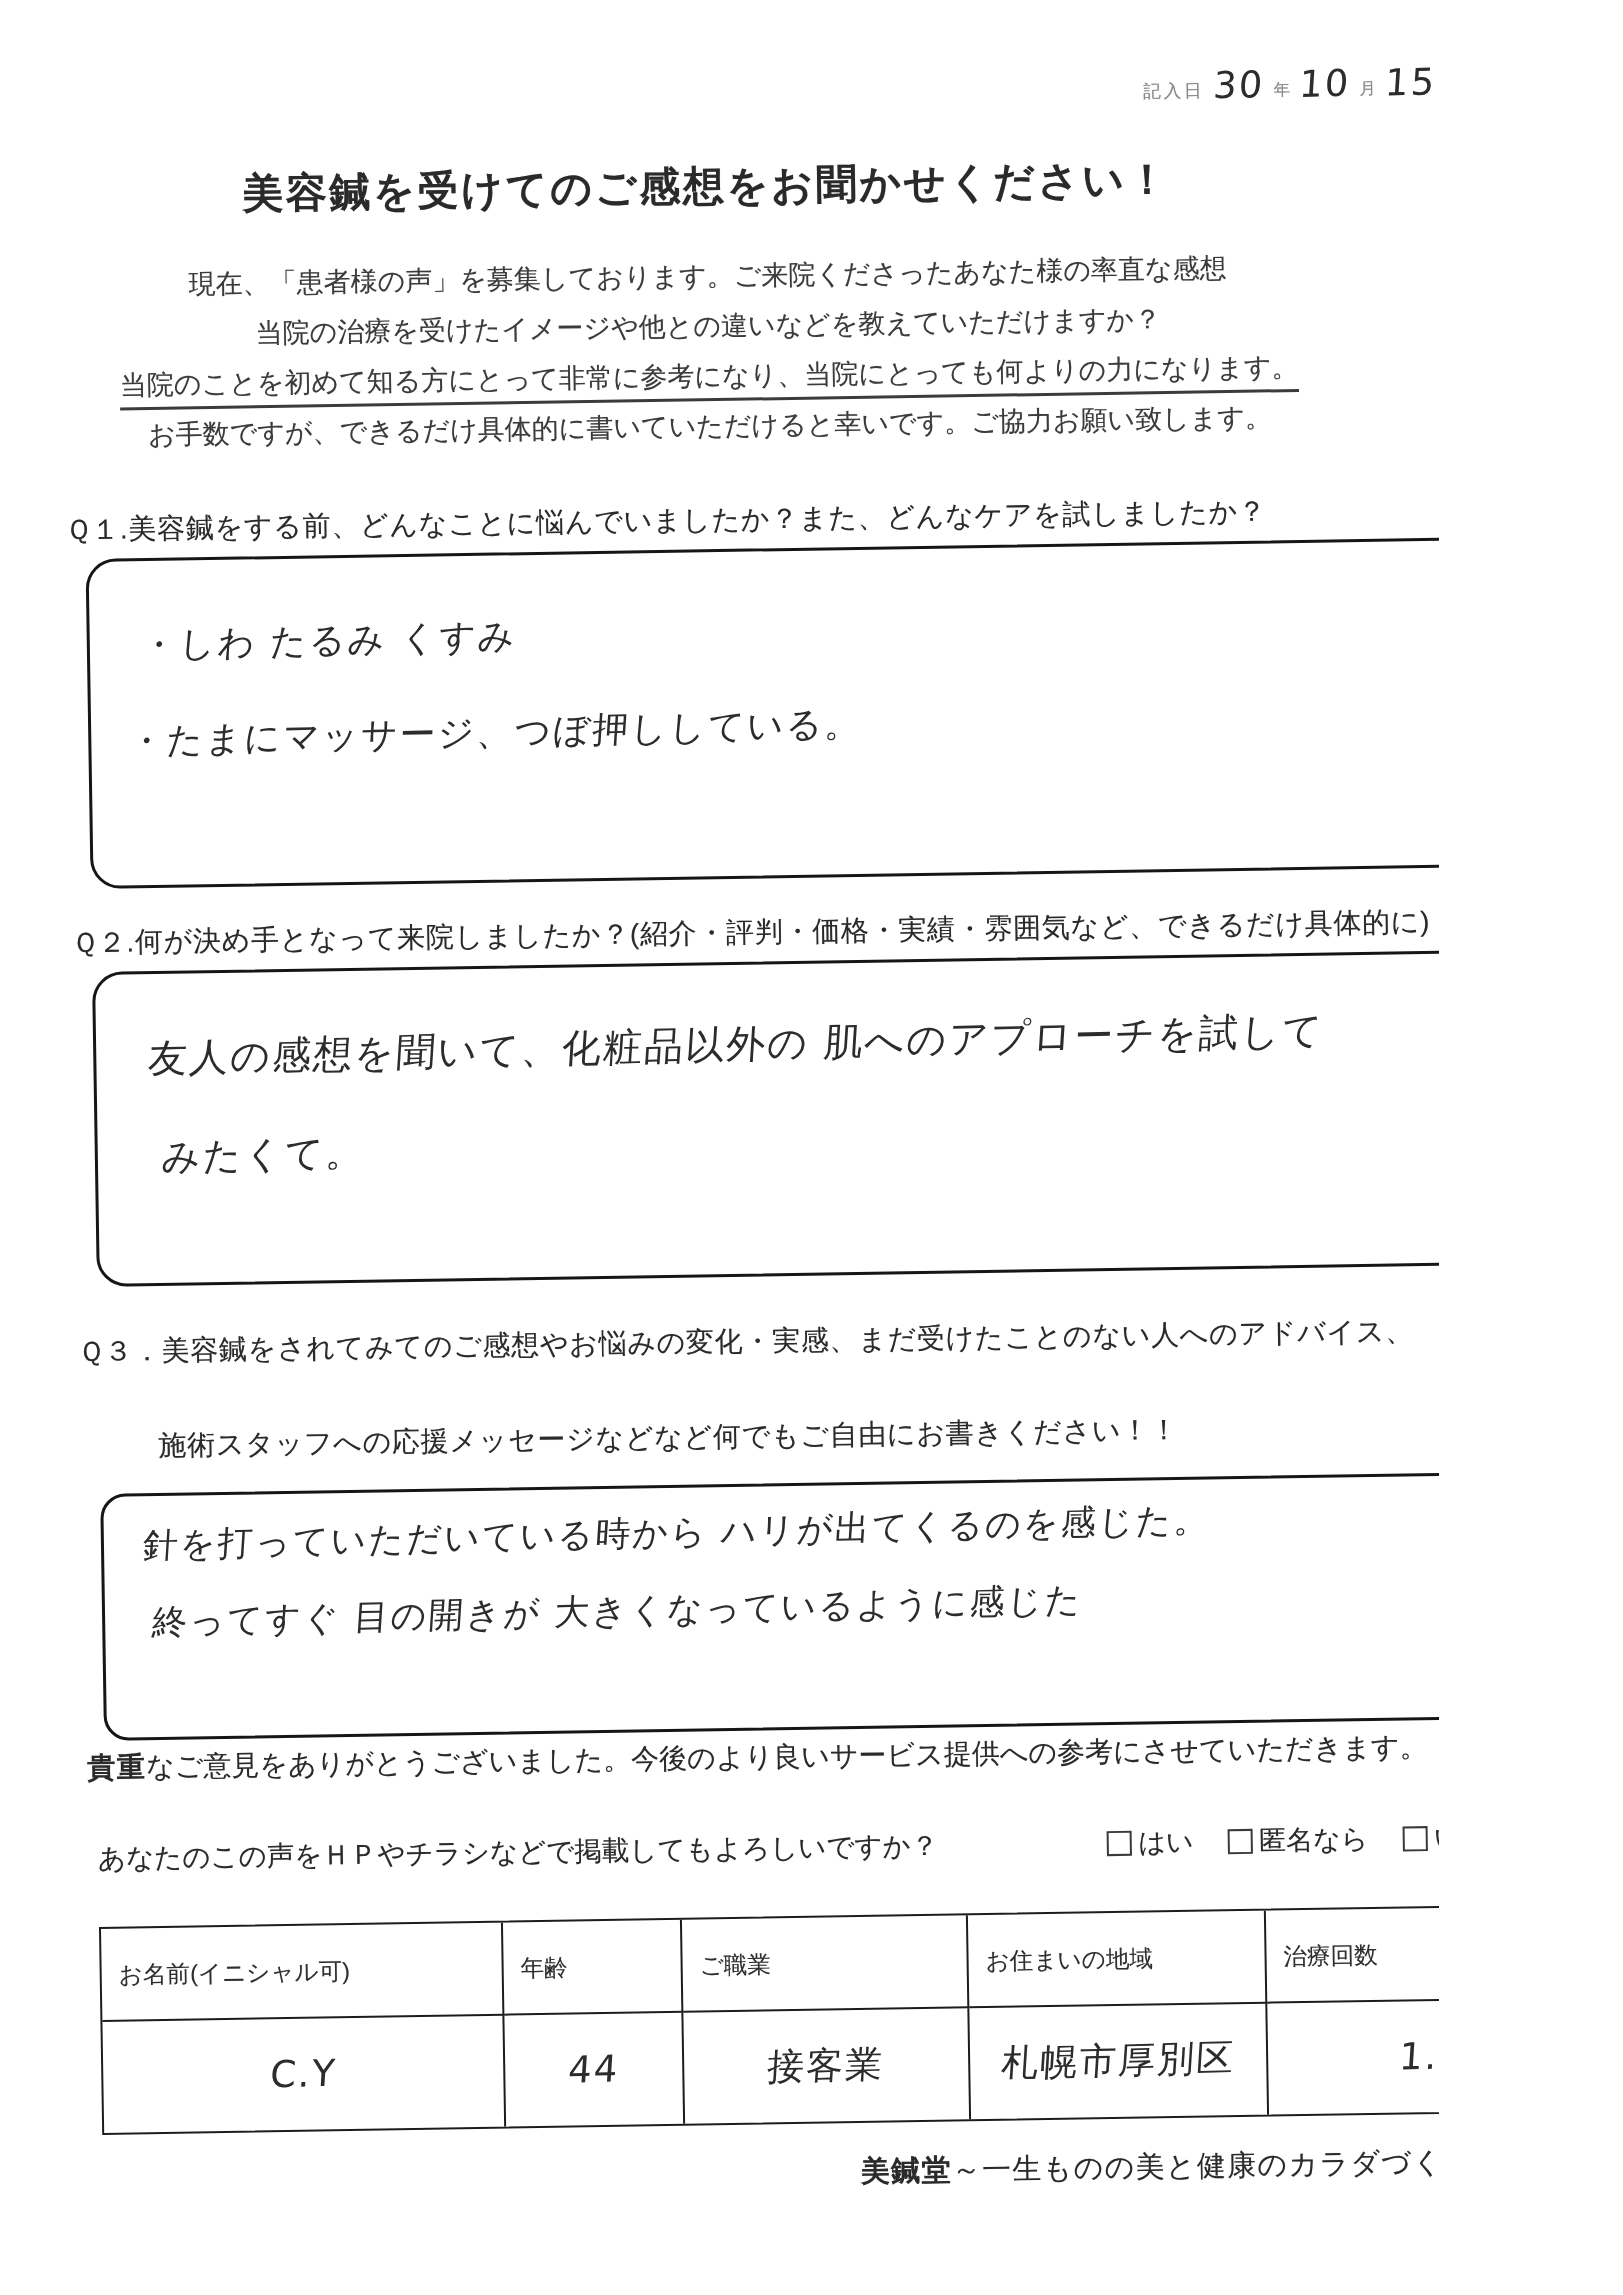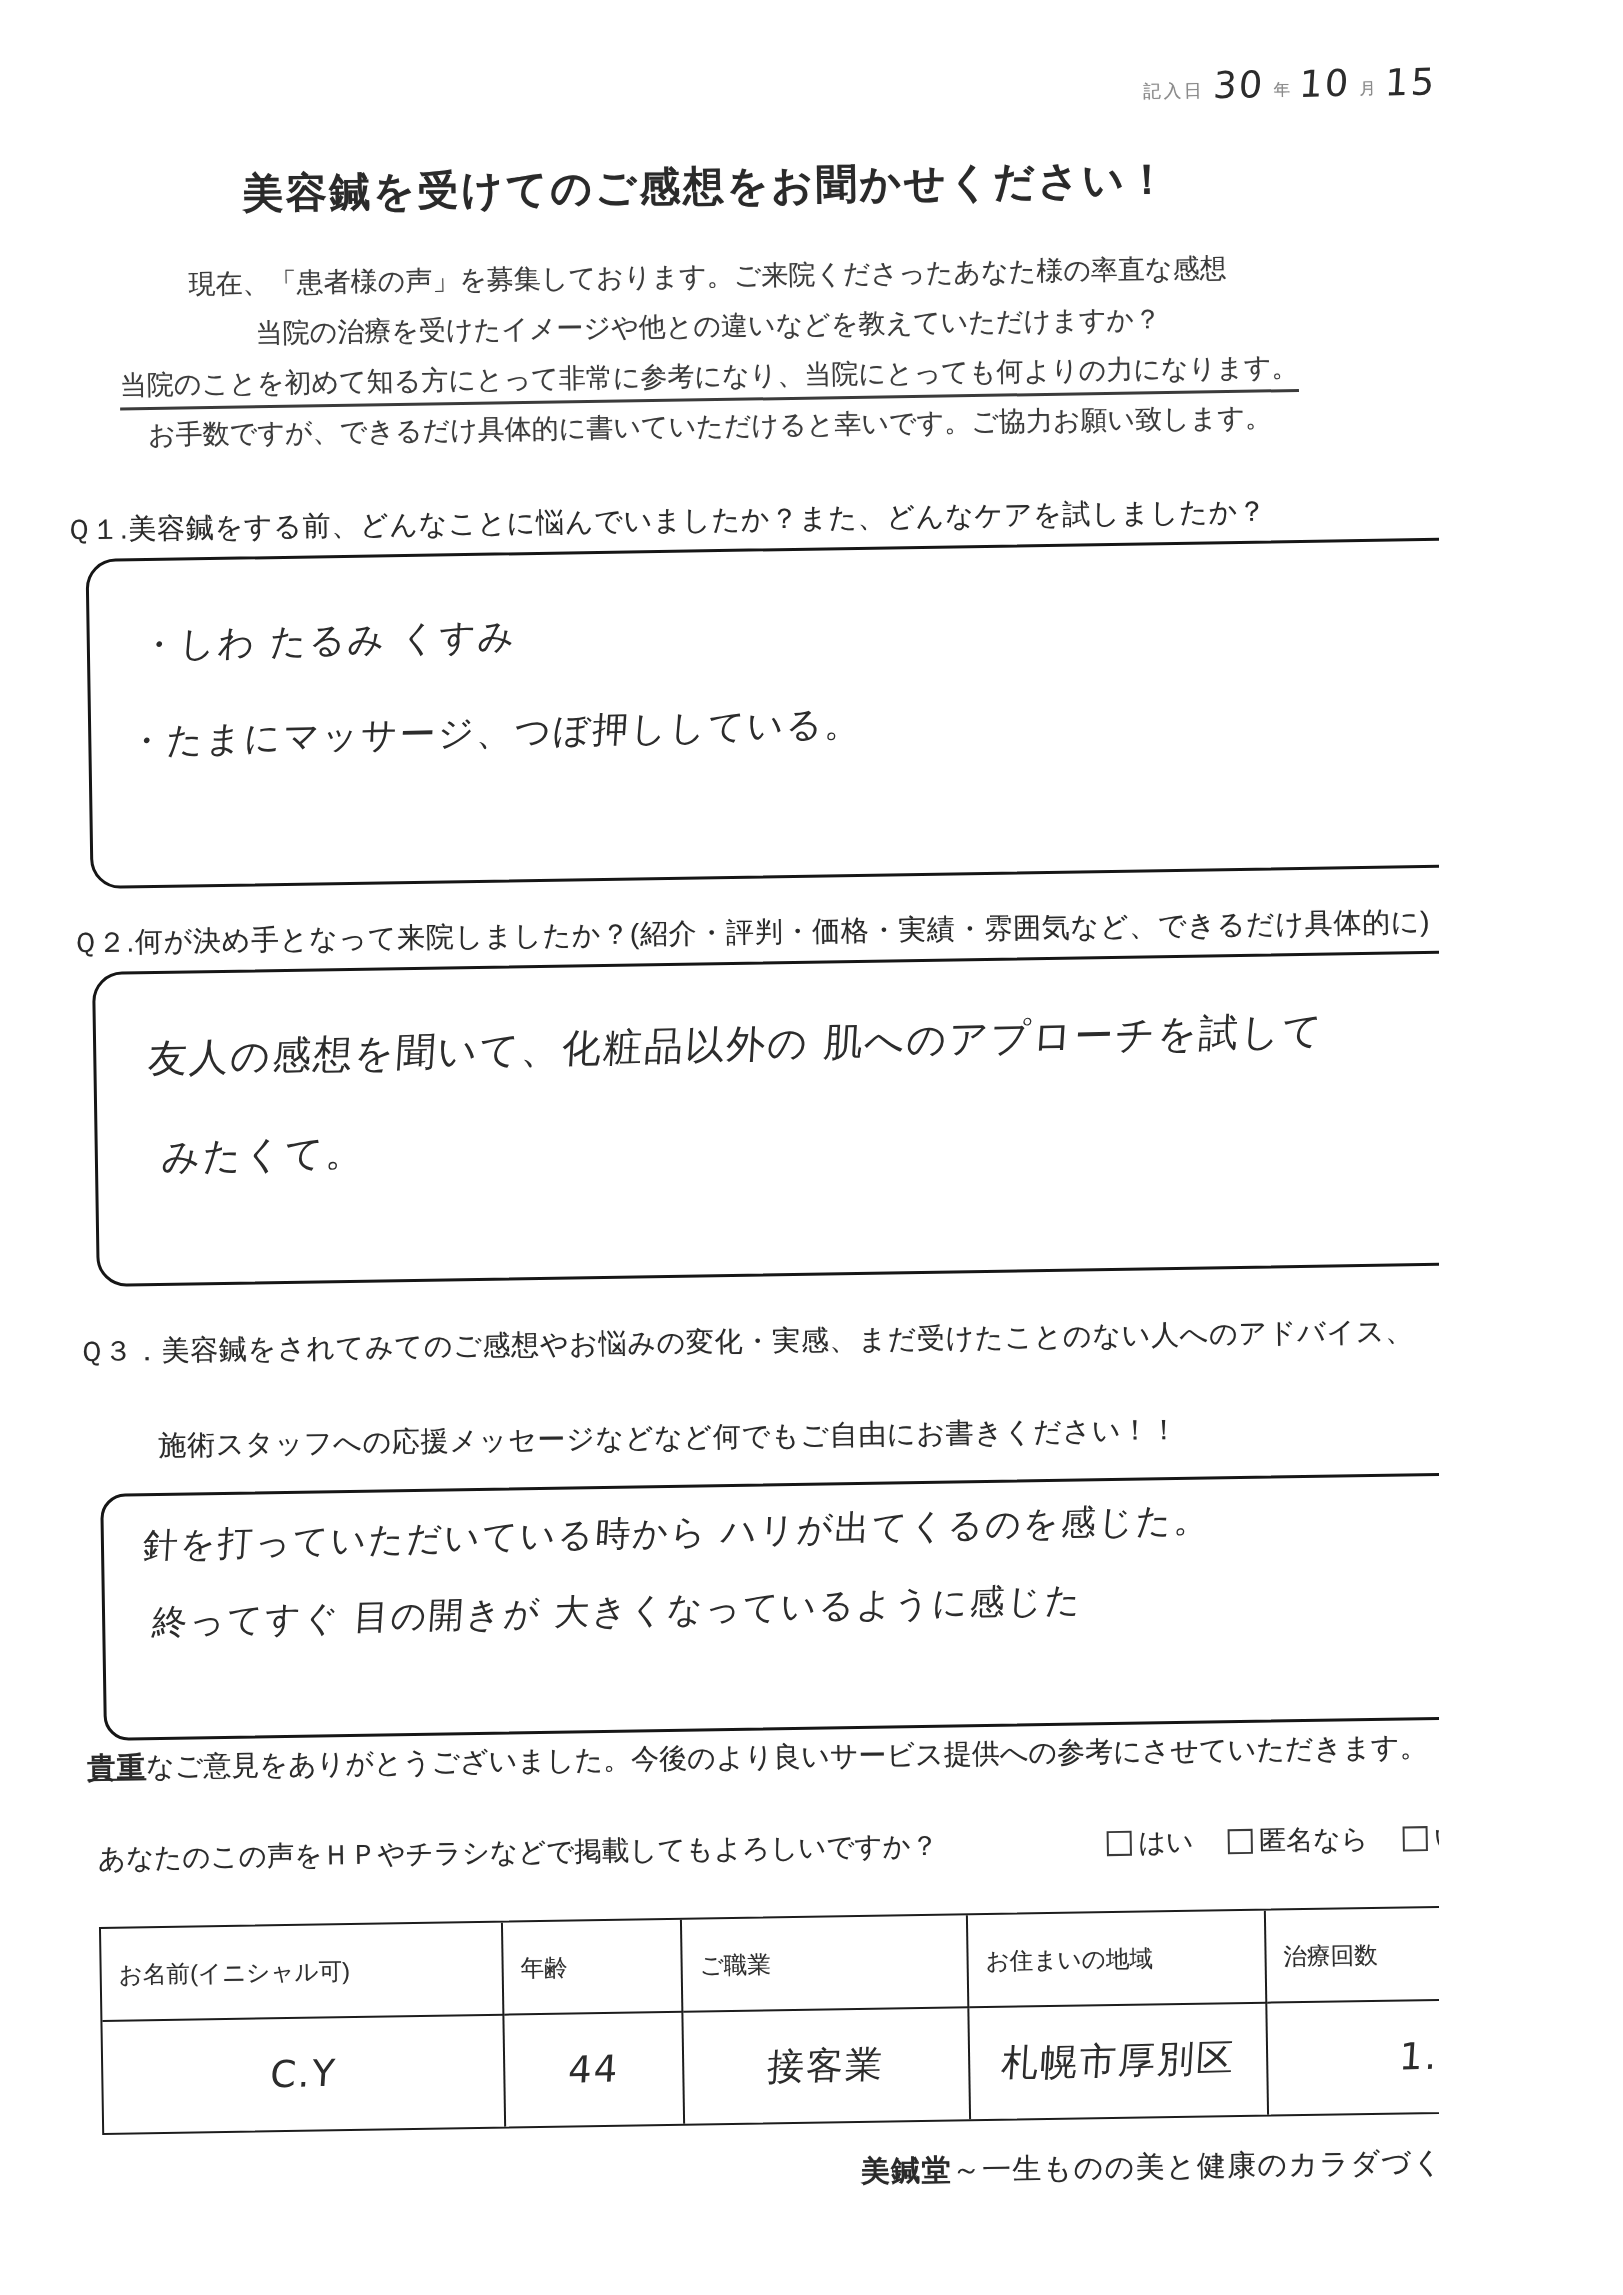--- a/index.html
+++ b/index.html
@@ -34,21 +34,21 @@
   .q3a{top:1322px;left:73px;}
   .q3b{top:1417px;left:152px;}
   
   .box{position:absolute;left:93px;width:1434px;border:3.3px solid #161616;border-radius:30px;background:transparent;}
   .box1{top:548px;height:324px;}
   .box2{top:961px;height:309px;}
   .box3{top:1483px;height:241px;border-radius:25px;}
   .box .hand{position:absolute;font-size:36px;}
   
   .thanks{top:1738px;left:76px;font-size:28px;}
-  .thanks b{letter-spacing:1.3px;text-decoration:underline;}
+  .thanks b{letter-spacing:1.3px;}
   .publish-q{top:1830px;left:85px;font-size:27.5px;}
   .opts{top:1830px;left:1094px;display:flex;gap:34px;align-items:center;}
   .opt{display:flex;align-items:center;gap:6.5px;font-size:27px;}
   .chk{width:21px;height:21px;border:2px solid #3a3a3a;display:inline-block;background:#fff;}
   
   .info-table{position:absolute;top:1916px;left:85px;width:1467px;border:2.6px solid #1c1c1c;display:grid;
     grid-template-columns:27.4% 12.2% 19.5% 20.3% 20.6%;grid-template-rows:93px 111px;}
   .cell{border-right:2px solid #1c1c1c;border-bottom:2px solid #1c1c1c;display:flex;align-items:center;}
   .cell:nth-child(5n){border-right:none;}
   .cell.last-row{border-bottom:none;justify-content:center;}

